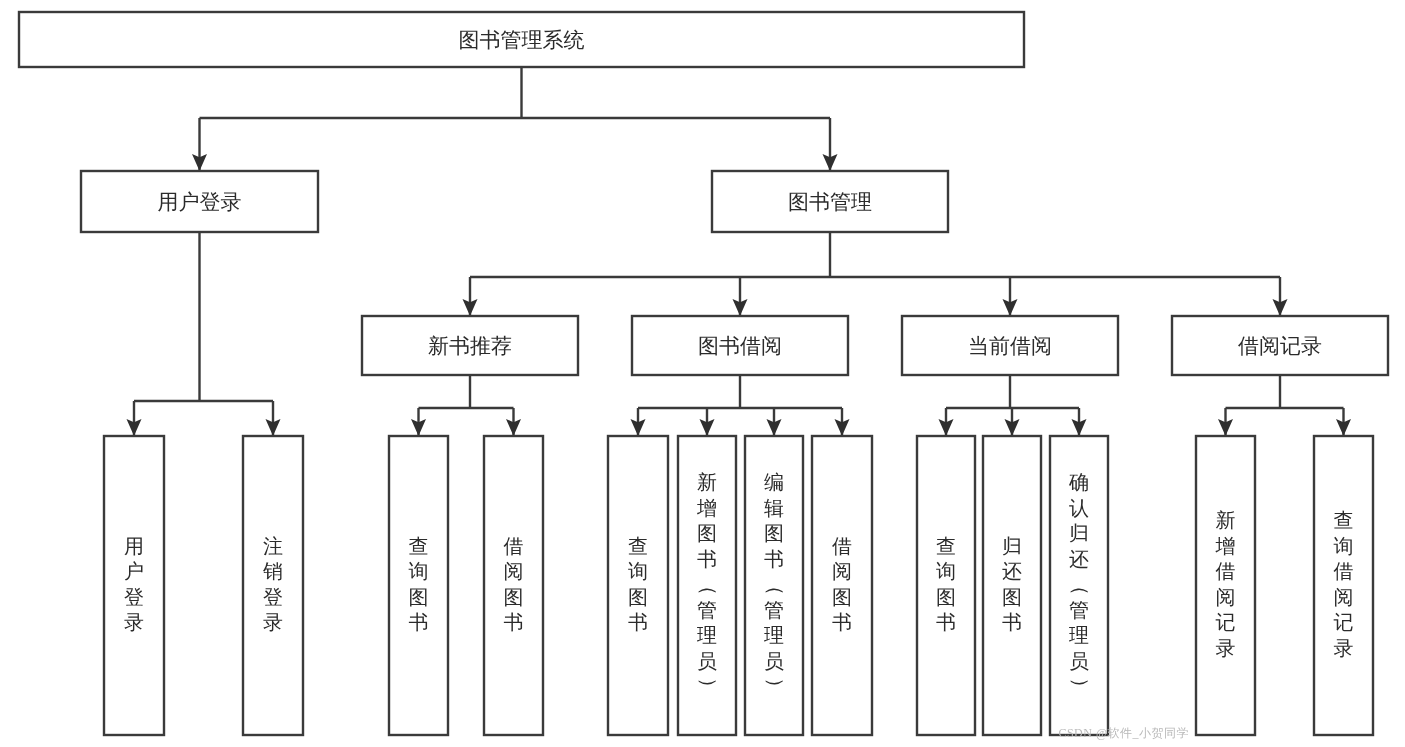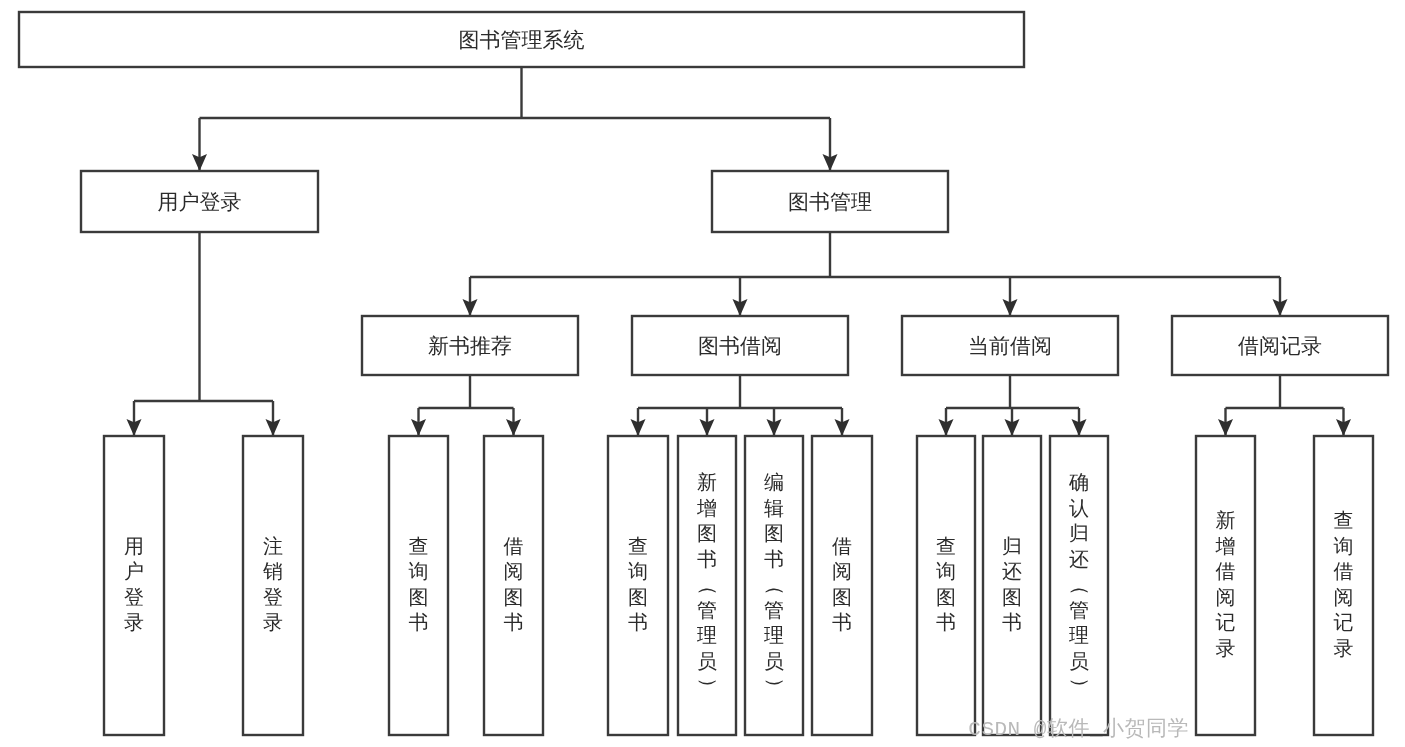--- a/index.html
+++ b/index.html
@@ -56,22 +56,22 @@
     font-family: "DejaVu Sans", "Liberation Sans", sans-serif;
     font-size: 20px;
     text-anchor: middle;
     dominant-baseline: middle;
     white-space: pre;
   }
   .watermark {
     position: absolute;
     right: 8px;
     bottom: 5px;
-    font-family: Liberation Mono, monospace;
-    font-size: 21px;
+    font-family: Liberation Serif, serif;
+    font-size: 12px;
     color: #b9b9b9;
     letter-spacing: 0.5px;
     user-select: none;
     pointer-events: none;
     white-space: nowrap;
   }
 </style>
 </head>
 <body>
 

